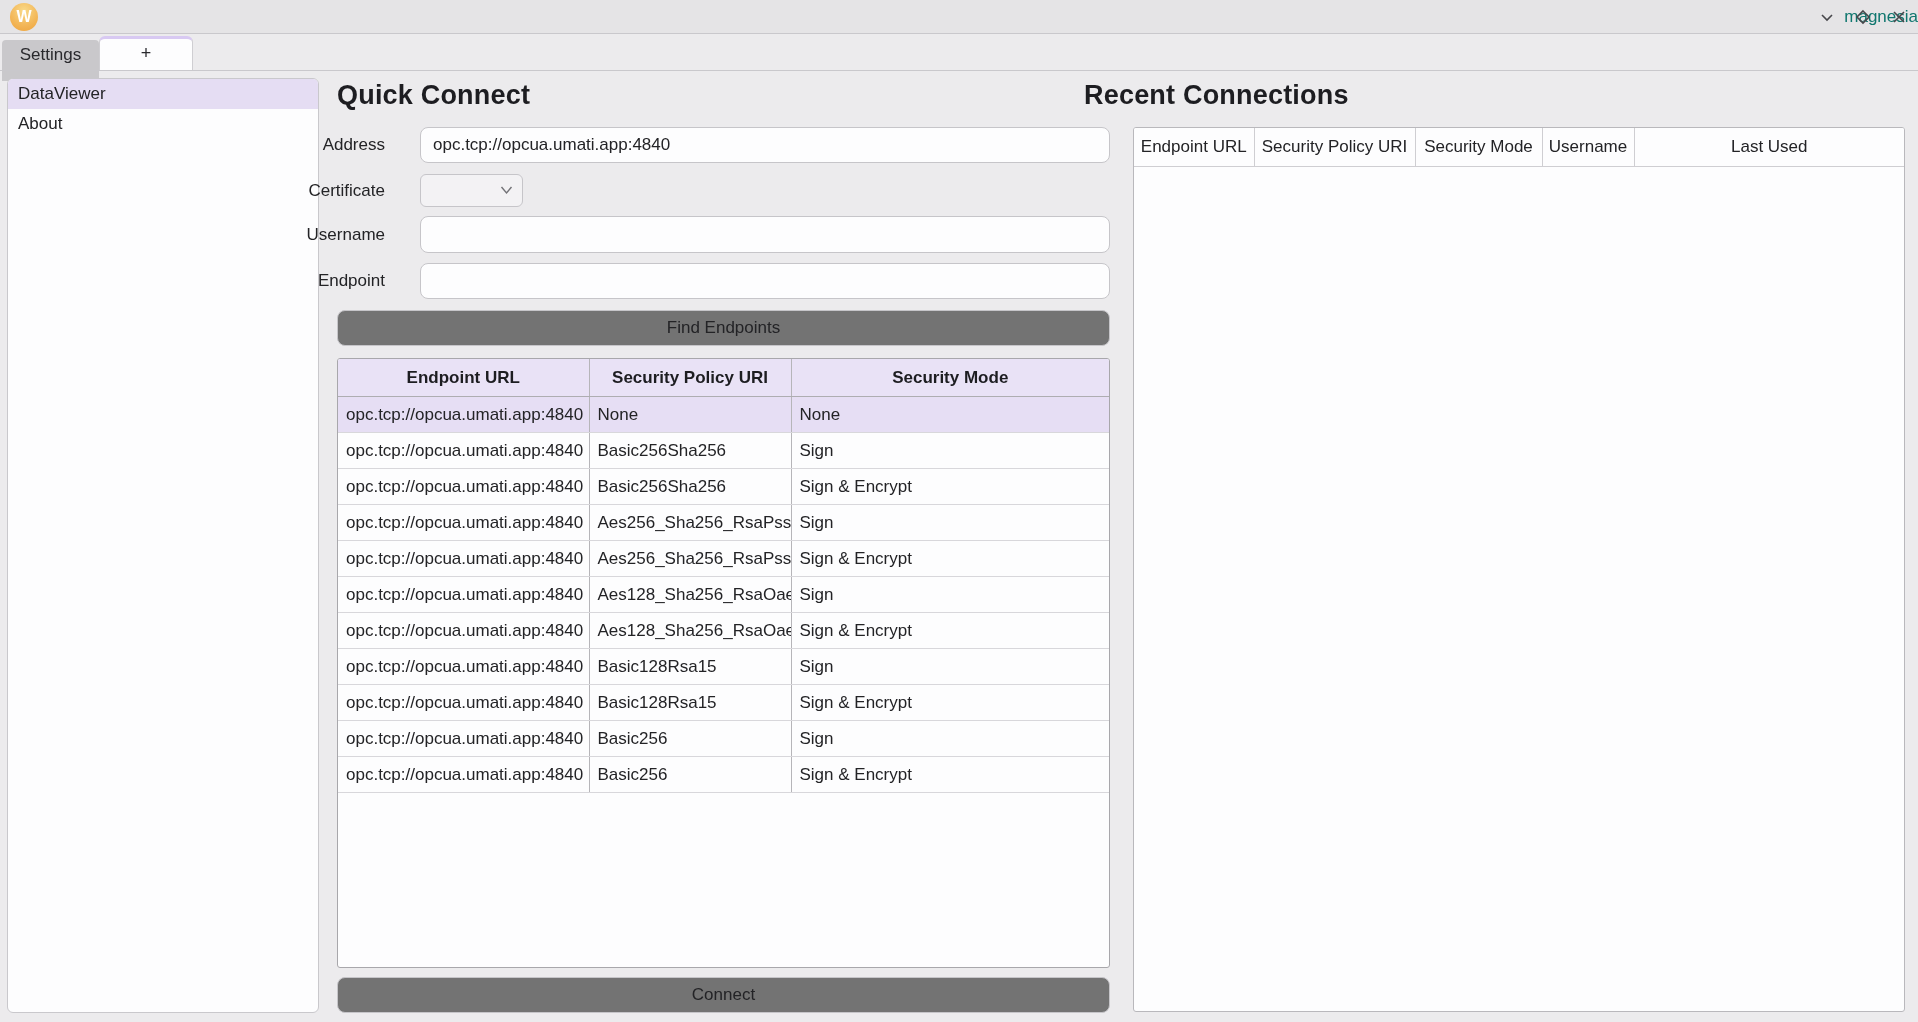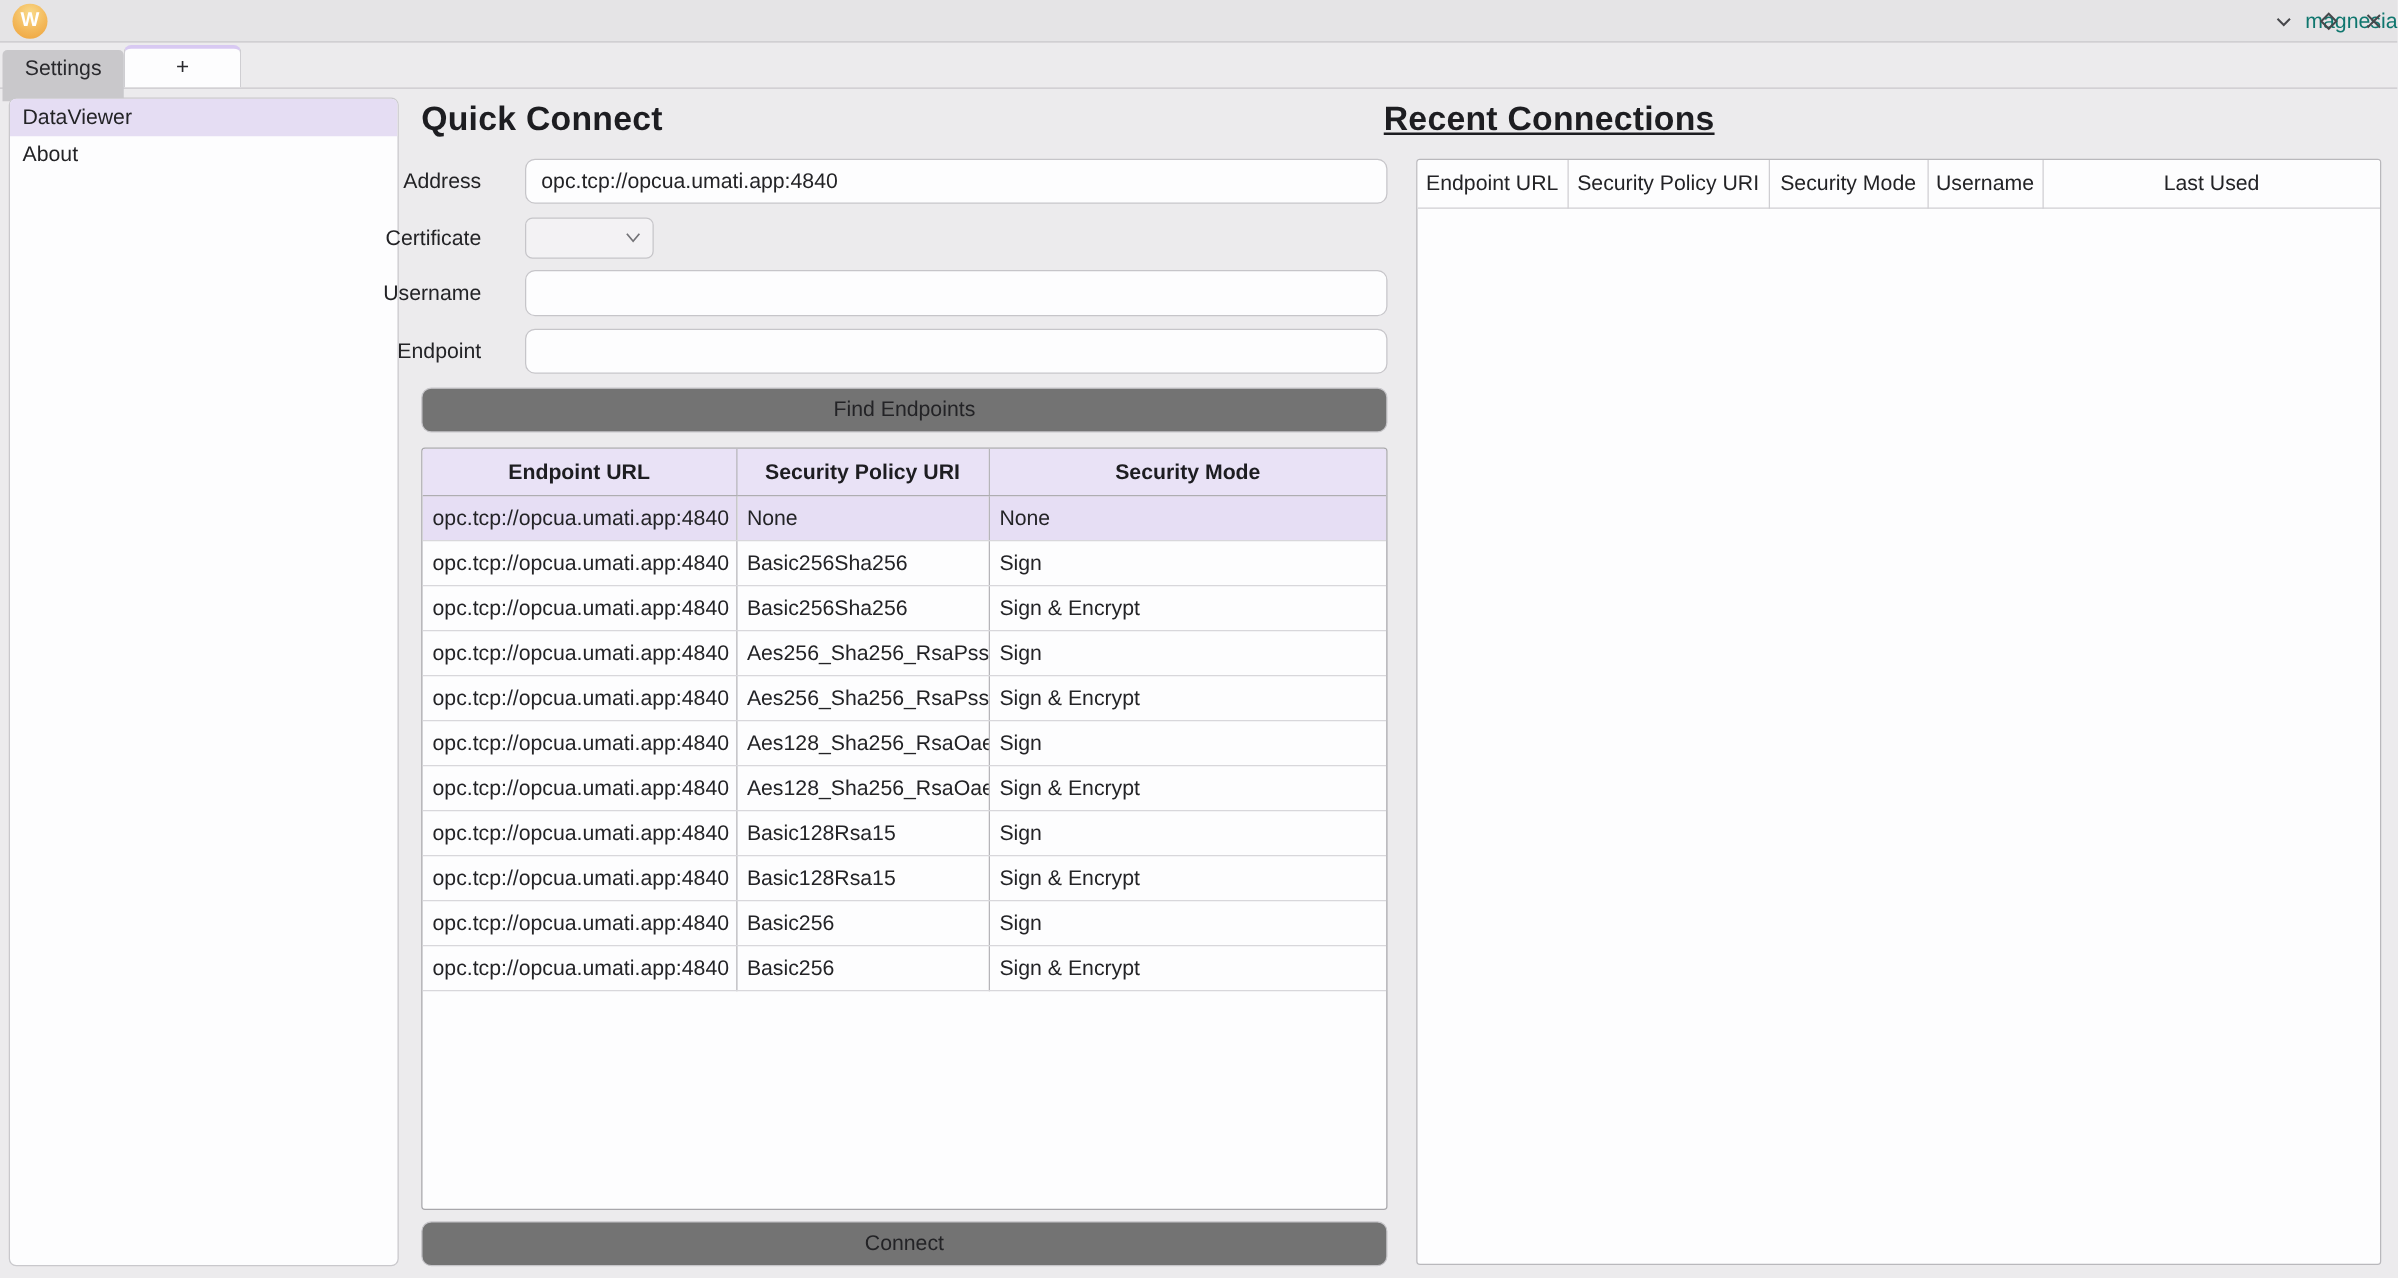--- a/index.html
+++ b/index.html
@@ -40,21 +40,21 @@
     box-sizing:border-box; background:#fdfdfe; border:1px solid #c9c8cc;
     border-radius:6px; overflow:hidden; }
   .side-item { height:30px; line-height:30px; padding-left:10px; font-size:17px;
     color:#232326; }
   .side-item.selected { background:#e5ddf3; }
 
   
   h2.section-title { position:absolute; margin:0; font-size:27px; font-weight:700;
     color:#1d1d21; letter-spacing:0.2px; }
   #qc-title { left:337px; top:80px; }
-  #rc-title { left:1107px; top:80px;text-decoration:underline; }
+  #rc-title { left:1084px; top:80px; }
 
   .form-label { position:absolute; left:260px; width:125px; text-align:right;
     font-size:17px; color:#232326; }
   .text-input { position:absolute; left:420px; width:690px; box-sizing:border-box;
     background:#fdfdfe; border:1px solid #c6c5c9; border-radius:8px;
     padding:0 12px; font-size:17px; color:#232326;
     font-family:"Liberation Sans", sans-serif; outline:none; }
   #address-input  { top:127px; height:36px; }
   #username-input { top:216px; height:37px; }
   #password-input { top:263px; height:36px; }

